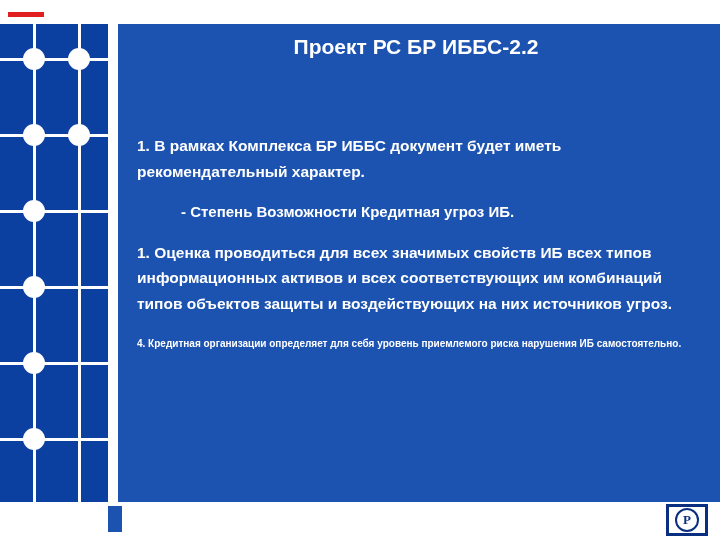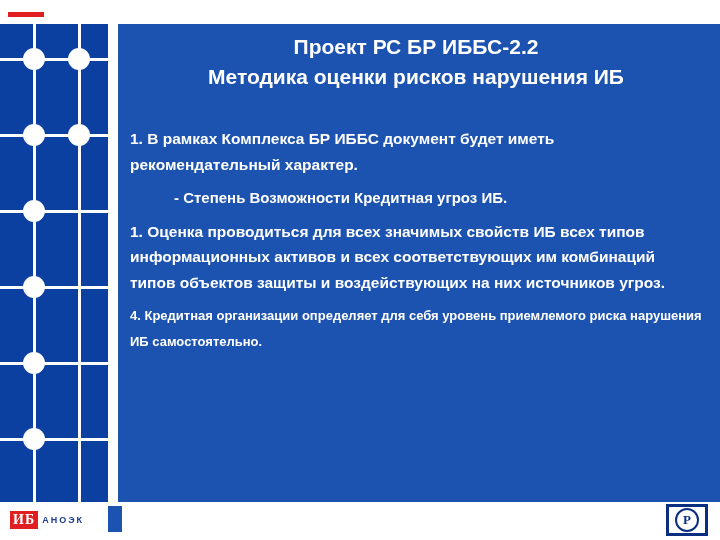--- a/index.html
+++ b/index.html
@@ -125,25 +125,25 @@
     position: absolute;
     left: 122px;
     top: 118px;
     width: 588px;
   }
   .para {
     color: #ffffff;
     font-size: 15.5px;
     font-weight: bold;
     line-height: 25.5px;
-    margin: 8px;
+    margin: 15px;
     padding: 0;
   }
   .para.small {
-    font-size: 13px;
+    font-size: 10px;
     font-weight: bold;
   }
   .para.sub {
     padding-left: 44px;
     font-size: 15px;
   }
   
   .footer-logo {
     position: absolute;
     left: 10px;
@@ -235,33 +235,28 @@
     <div class="circ" style="left:68px; top:100px;"></div>
     <div class="circ" style="left:23px; top:176px;"></div>
     <div class="circ" style="left:23px; top:252px;"></div>
     <div class="circ" style="left:23px; top:328px;"></div>
     <div class="circ" style="left:23px; top:404px;"></div>
   </div>
   <div class="left-edge-white"></div>
 
   <div class="title-block">
     <div class="title-line">Проект РС БР ИББС-2.2</div>
-    <div class="title-line">Методика оценки рисков нарушения ИБ</div>
   </div>
 
   <div class="body-block">
     <p class="para">1. В рамках Комплекса БР ИББС документ будет иметь рекомендательный характер.</p>
     <p class="para sub">- Степень Возможности Кредитная угроз ИБ.</p>
     <p class="para">1. Оценка проводиться для всех значимых свойств ИБ всех типов информационных активов и всех соответствующих им комбинаций типов объектов защиты и воздействующих на них источников угроз.</p>
     <p class="para small">4. Кредитная организации определяет для себя уровень приемлемого риска нарушения ИБ самостоятельно.</p>
   </div>
 
-  <div class="footer-logo">
-    <span class="logo-red">ИБ</span>
-    <span class="logo-txt">АНОЭК</span>
-  </div>
   <div class="footer-bluebar"></div>
 
   <div class="rb-logo">
     <div class="rb-circle">Р</div>
   </div>
 
 </div>
 
 </body></html>

